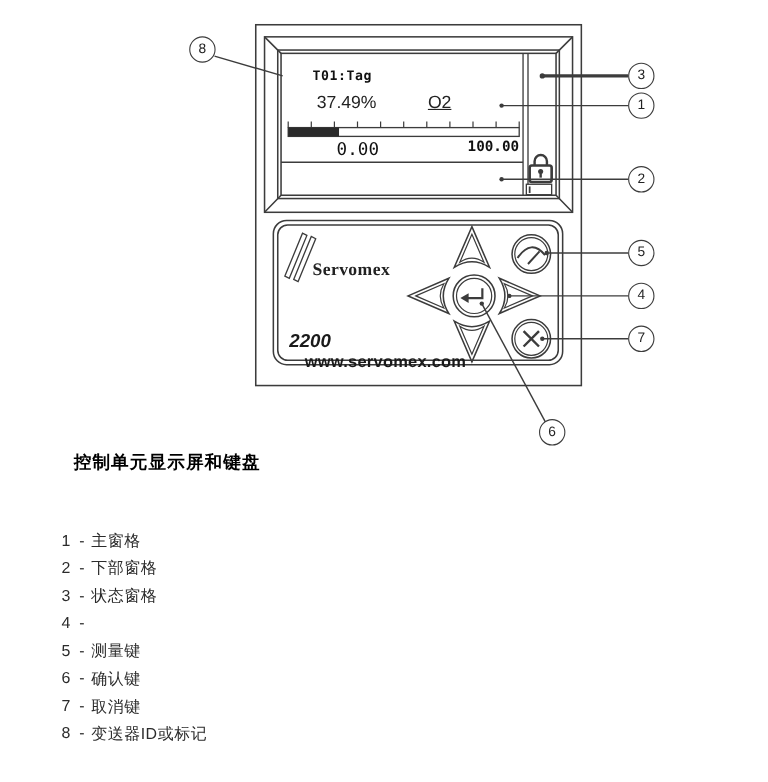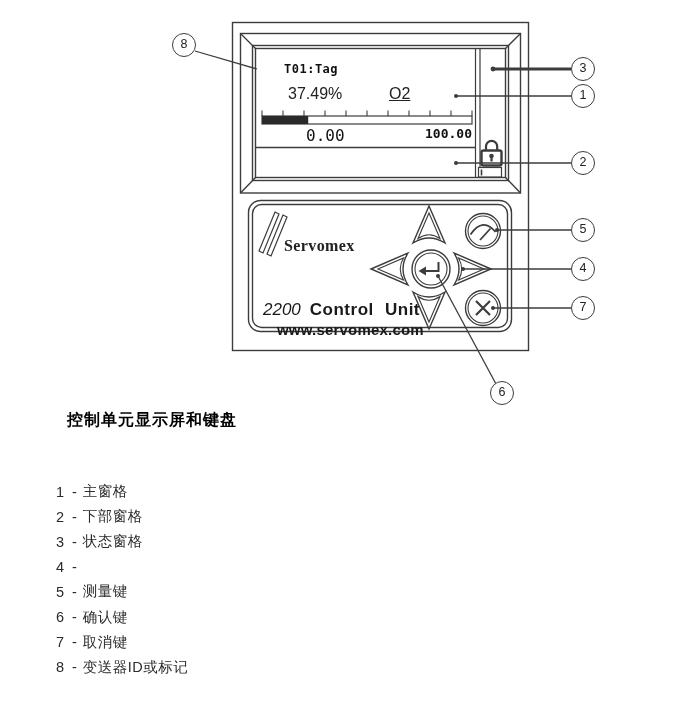--- a/index.html
+++ b/index.html
@@ -11,21 +11,21 @@
            font-size:12px;letter-spacing:.5px;color:#111;margin-left:25px;}
   .lcd-value{left:288px;top:85px;font-size:16px;color:#222;}
   .lcd-gas{left:389px;top:85px;font-size:16px;color:#222;text-decoration:underline;}
   .lcd-min{left:261px;top:126px;font-family:"DejaVu Sans Mono",monospace;font-weight:normal;
            font-size:16px;color:#111;margin-left:45px;}
   .lcd-max{right:226px;top:126px;font-family:"DejaVu Sans Mono",monospace;font-weight:bold;
            font-size:13px;color:#111;}
   .brand{left:284px;top:237px;font-family:"Liberation Serif",serif;font-weight:bold;
          font-size:16px;letter-spacing:.4px;color:#222;text-align:right;}
   .model-row{left:263px;top:300px;display:flex;gap:9px;align-items:baseline;}
-  .model-num{font-size:17px;font-weight:normal;font-style:italic;color:#1a1a1a;}
+  .model-num{font-size:17px;font-weight:bold;font-style:italic;color:#1a1a1a;}
   .model-name{font-size:17px;font-weight:bold;letter-spacing:.5px;word-spacing:6px;color:#1a1a1a;
               font-stretch:condensed;}
   .website{left:277px;top:321px;width:120px;text-align:center;font-size:15px;font-weight:bold;
            letter-spacing:.2px;color:#1a1a1a;}
   .callout{position:absolute;width:24px;height:24px;border:1.5px solid #3c3c3c;border-radius:50%;
            background:#fff;box-sizing:border-box;text-align:center;line-height:21px;
            font-size:12.5px;color:#222;}
   .caption{left:67px;top:410px;font-size:16px;font-weight:bold;letter-spacing:1px;color:#000;}
   .legend{position:absolute;left:56px;top:479px;}
   .legend-row{display:flex;height:25.1px;align-items:center;font-size:14.5px;color:#2b2b2b;}
@@ -138,21 +138,20 @@
 
   <div class="txt lcd-tag">T01:Tag</div>
   <div class="txt lcd-value">37.49%</div>
   <div class="txt lcd-gas">O2</div>
   <div class="txt lcd-min">0.00</div>
   <div class="txt lcd-max">100.00</div>
 
   <div class="txt brand">Servomex</div>
   <div class="txt model-row">
     <span class="model-num">2200</span>
-    <span class="model-name">Control Unit</span>
   </div>
   <div class="txt website">www.servomex.com</div>
 
   <div class="callout" style="left:172px;top:33px;">8</div>
   <div class="callout" style="left:571px;top:57px;">3</div>
   <div class="callout" style="left:571px;top:84px;">1</div>
   <div class="callout" style="left:571px;top:151px;">2</div>
   <div class="callout" style="left:571px;top:218px;">5</div>
   <div class="callout" style="left:571px;top:257px;">4</div>
   <div class="callout" style="left:571px;top:296px;">7</div>

